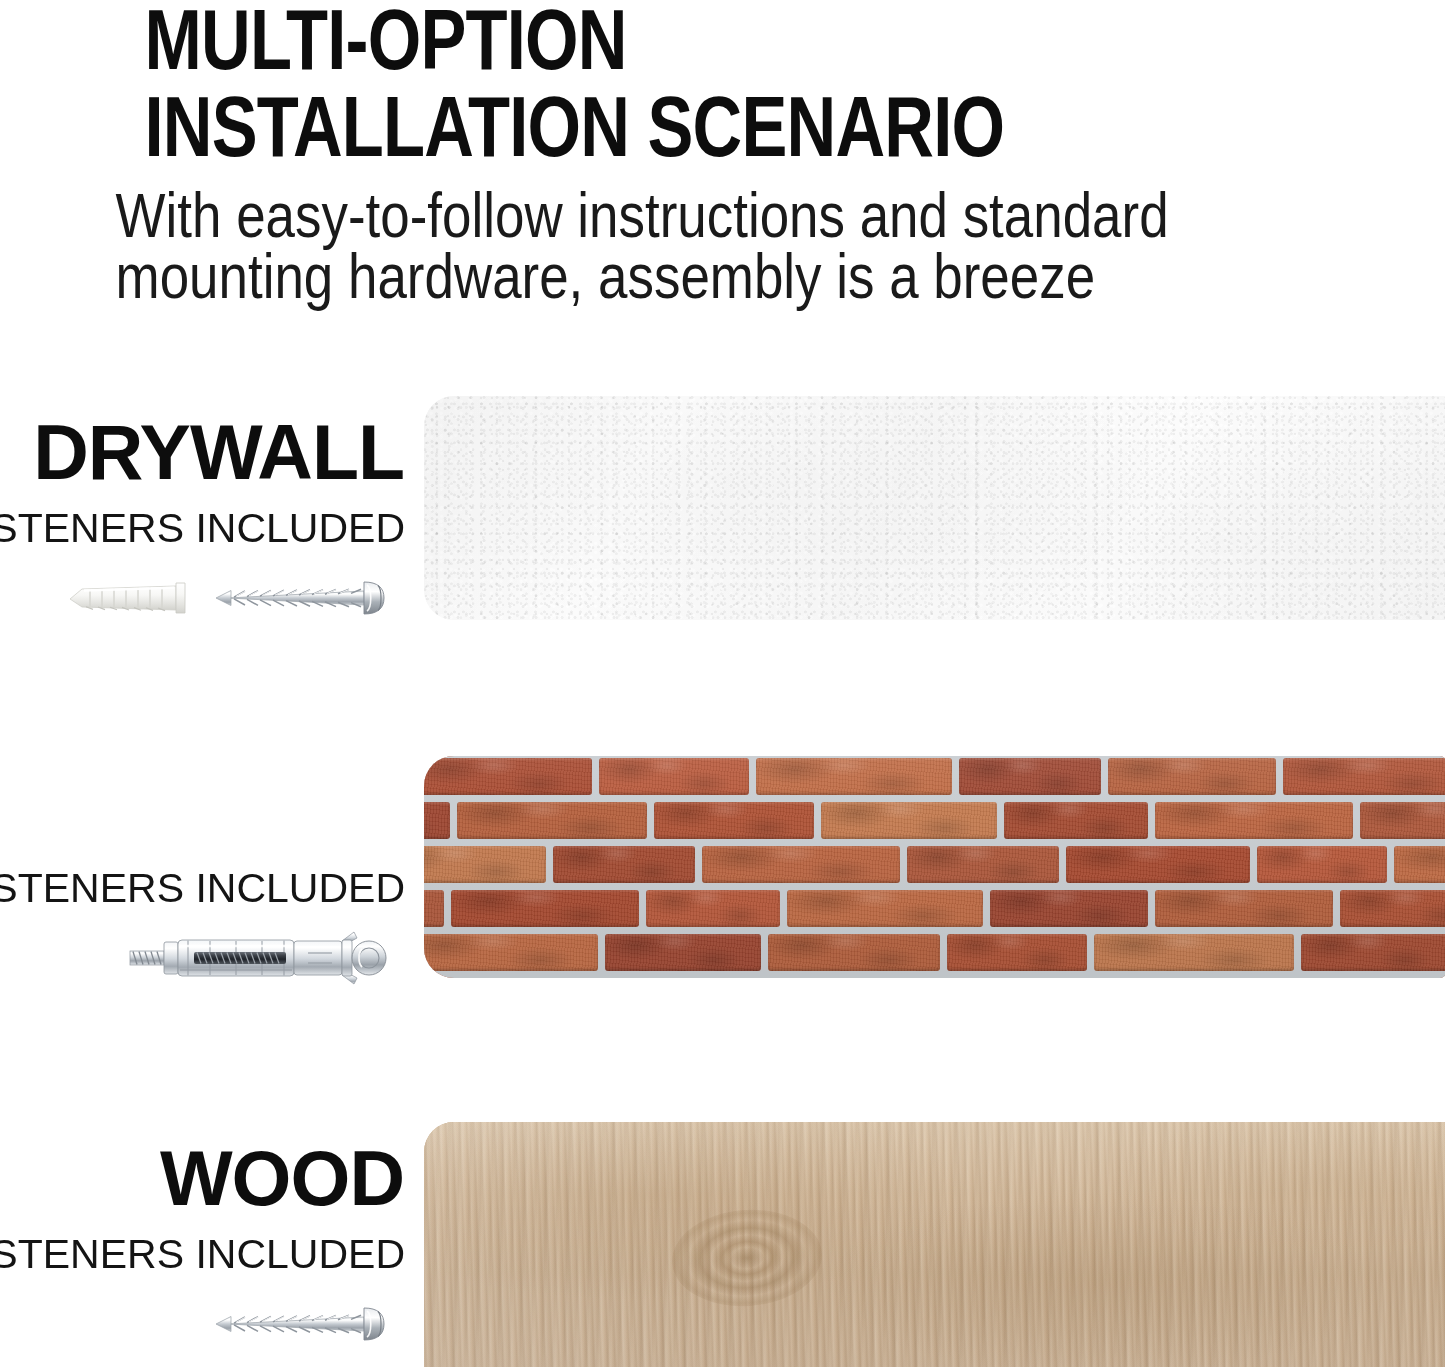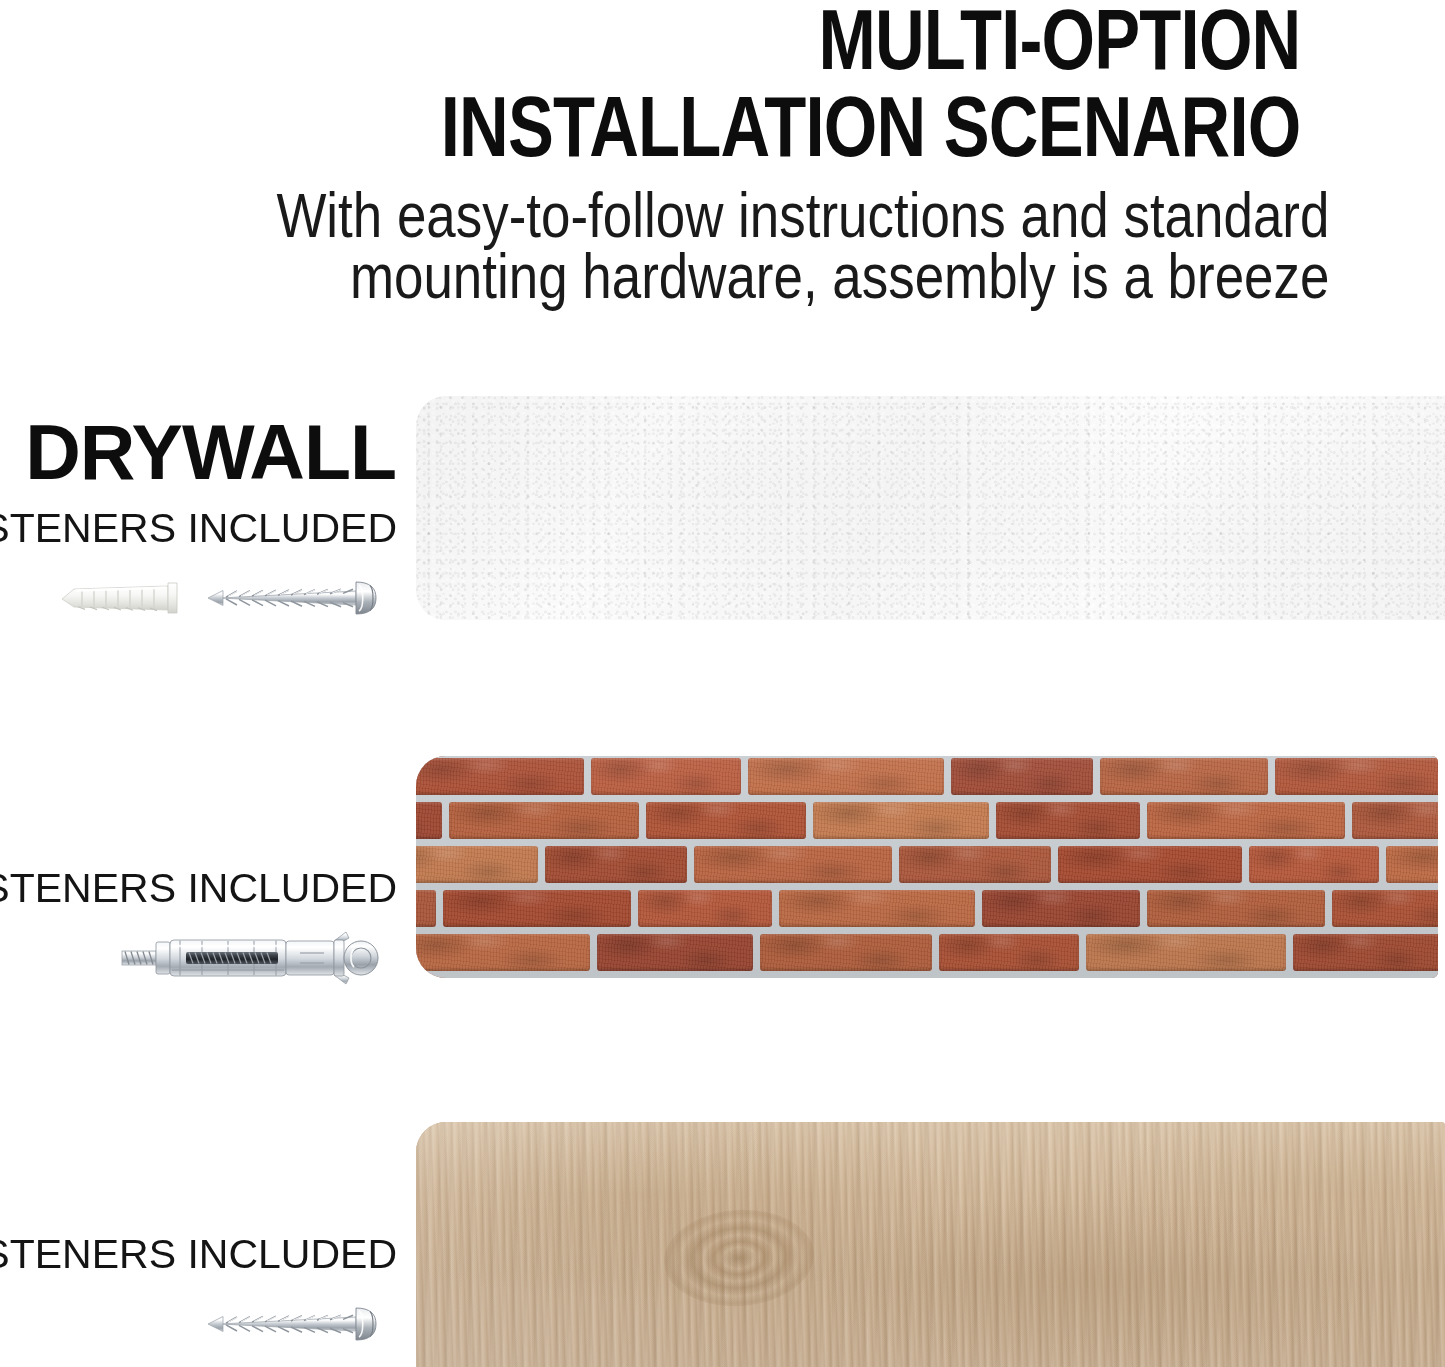--- a/index.html
+++ b/index.html
@@ -16,21 +16,21 @@
     -webkit-font-smoothing: antialiased;
   }
 
   
   #header {
     position: absolute;
     left: 0;
     top: 0;
     width: 1445px;
     height: 330px;
-    text-align: right;
+    text-align: left;
   }
   .title-line {
     font-family: "Liberation Sans", sans-serif;
     font-weight: 700;
     font-size: 86px;
     line-height: 86px;
     letter-spacing: -1px;
     color: #0d0d0d;
     transform: scaleX(0.80);
     transform-origin: center top;
@@ -51,21 +51,21 @@
     transform: scaleX(0.84);
     transform-origin: center top;
     white-space: nowrap;
   }
   #subtitle-line-1 { top: 184px; }
   #subtitle-line-2 { top: 245px; }
 
   
   .section {
     position: absolute;
-    left: 8px;
+    left: 16px;
     width: 1321px;
   }
   #section-drywall { top: 396px;  height: 240px; }
   #section-brick   { top: 756px;  height: 240px; }
   #section-wood    { top: 1122px; height: 245px; }
 
   .section-label-col {
     position: absolute;
     left: 0;
     top: 0;
@@ -489,20 +489,21 @@
           <div class="brick" style="width: 148px; background-color: rgb(164, 74, 49);"></div>
         </div>
       </div>
     <div style="position:absolute;inset:0;background:linear-gradient(180deg,rgba(255,255,255,0.05) 0%,rgba(0,0,0,0) 25%,rgba(0,0,0,0.05) 100%);"></div>
   </div>
 </div>
 
 <div class="section" id="section-wood">
 
   <div class="section-label-col">
+    <div class="material-title">WOOD</div>
     <div class="fasteners-label">FASTENERS INCLUDED</div>
 
     <div class="hardware-row">
 
       <span>
         <svg class="hw" width="186" height="44" viewBox="0 0 186 44">
           <defs>
             <linearGradient id="steelG3" x1="0" y1="0" x2="0" y2="1">
               <stop offset="0%" stop-color="#f2f4f6"></stop>
               <stop offset="22%" stop-color="#ffffff"></stop>

